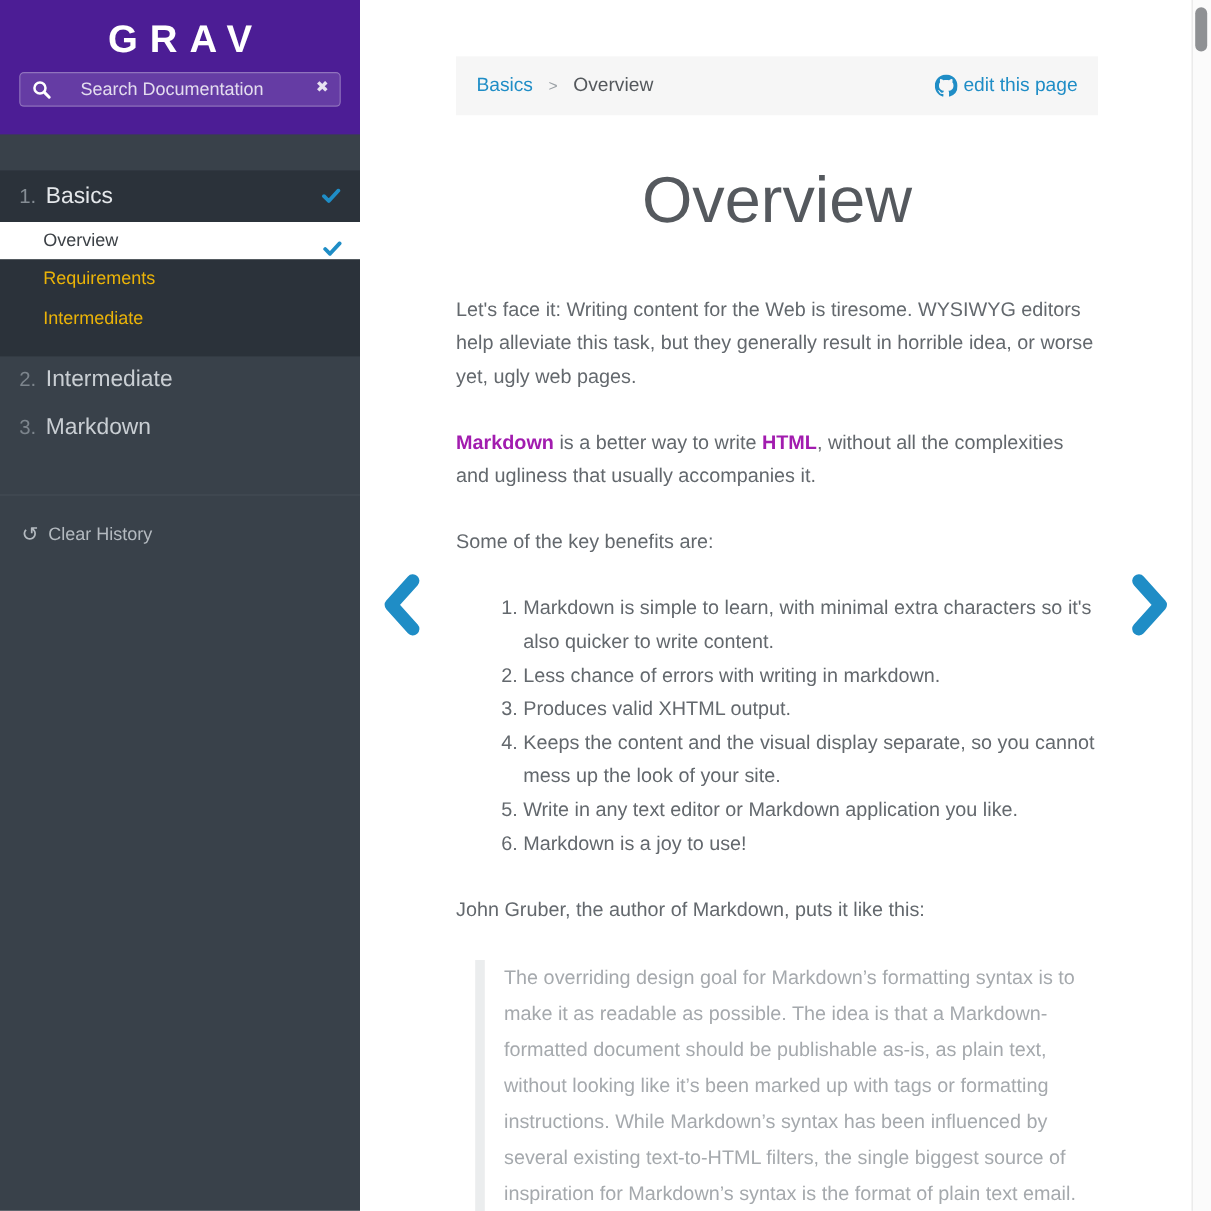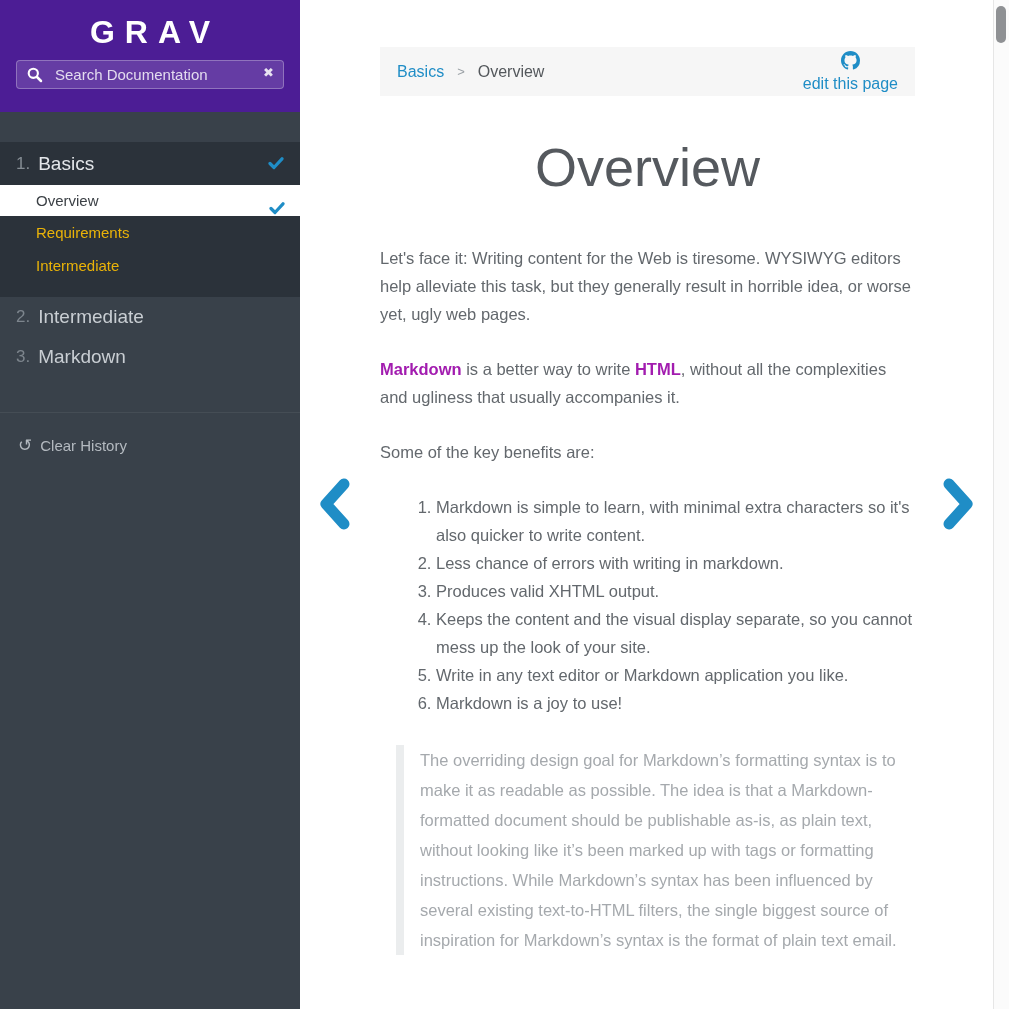--- a/index.html
+++ b/index.html
@@ -9,21 +9,21 @@
   
   .sidebar { position:absolute; left:0; top:0; width:300px; height:1009px;
              background:#39414a; }
   .sidebar-header { height:112px; background:#4c1d95; }
   .logo { display:block; text-align:center; padding-top:14px; color:#fff;
           font-size:32px; font-weight:700; letter-spacing:10px; text-indent:10px;
           text-decoration:none; }
   .search-wrap { position:relative; margin:9px 16px 0; height:29px;
                  background:rgba(255,255,255,.14); border:1px solid rgba(255,255,255,.28);
                  border-radius:4px; }
-  .search-wrap input { position:absolute; left:4px; top:0; width:100%; height:100%;
+  .search-wrap input { position:absolute; left:16px; top:0; width:100%; height:100%;
                  background:transparent; border:none; outline:none; color:#fff;
                  font-size:15px; padding:0 30px 0 34px;
                  font-family:"Liberation Sans", sans-serif; }
   .search-wrap input::placeholder { color:rgba(255,255,255,.82); opacity:1; }
   .search-icon { position:absolute; left:10px; top:6px; }
   .search-clear { position:absolute; right:9px; top:4px; color:rgba(255,255,255,.85);
                  font-size:13px; cursor:pointer; }
 
   .nav { margin-top:30px; }
   .chapter-block { background:#2b323a; }
@@ -50,21 +50,21 @@
   
   .main { position:absolute; left:300px; top:0; width:709px; height:1009px; background:#fff; }
   .content { width:535px; margin-left:80px; padding-top:47px; }
 
   .breadcrumb-bar { height:49px; background:#f6f6f6; display:flex; align-items:center;
                     padding:0 17px; font-size:16px; }
   .crumb-link { color:#1f8dc6; text-decoration:none; cursor:pointer; }
   .crumb-sep { color:#9aa0a5; margin:0 13px; font-size:13px; }
   .crumb-current { color:#54585c; }
   .edit-link { margin-left:auto; display:flex; align-items:center; gap:5px;
-               color:#1f8dc6; text-decoration:none; font-size:16px; cursor:pointer;flex-direction:column; }
+               color:#1f8dc6; text-decoration:none; font-size:16px; cursor:pointer; }
 
   h1.page-title { font-size:54px; font-weight:400; color:#55595e; text-align:center;
                   margin-top:40px; }
 
   .article { font-size:16.5px; line-height:28px; color:#63686d; }
   .article p { margin:27px 0 0; }
   .article p.first { margin-top:46px; }
   .article b { color:#a21caf; }
   .article ol { margin:27px 0 0; padding-left:56px; }
   .article blockquote { margin:28px 0 0 16px; border-left:8px solid #ebedee;
@@ -179,20 +179,21 @@
       <p><b>Markdown</b><span> is a better way to write </span><b>HTML</b><span>, without all the complexities and ugliness that usually accompanies it.</span></p>
       <p>Some of the key benefits are:</p>
       <ol>
         <li>Markdown is simple to learn, with minimal extra characters so it's also quicker to write content.</li>
         <li>Less chance of errors with writing in markdown.</li>
         <li>Produces valid XHTML output.</li>
         <li>Keeps the content and the visual display separate, so you cannot mess up the look of your site.</li>
         <li>Write in any text editor or Markdown application you like.</li>
         <li>Markdown is a joy to use!</li>
       </ol>
+      <p>John Gruber, the author of Markdown, puts it like this:</p>
       <blockquote>The overriding design goal for Markdown’s formatting syntax is to make it as readable as possible. The idea is that a Markdown-formatted document should be publishable as-is, as plain text, without looking like it’s been marked up with tags or formatting instructions. While Markdown’s syntax has been influenced by several existing text-to-HTML filters, the single biggest source of inspiration for Markdown’s syntax is the format of plain text email.</blockquote>
     </div>
   </div>
 
   <div class="scrollbar">
     <div class="scroll-thumb"></div>
   </div>
 </div>
 
 </body></html>

